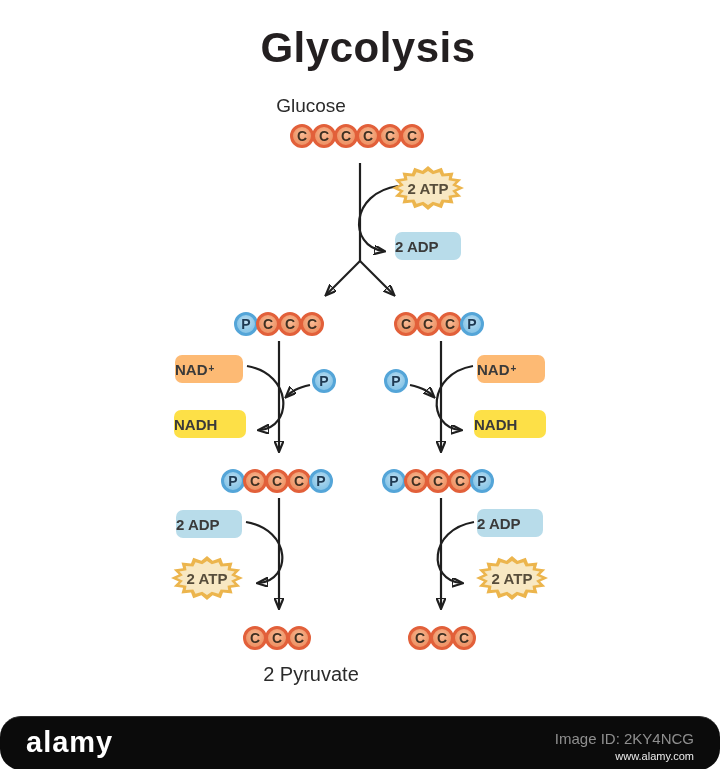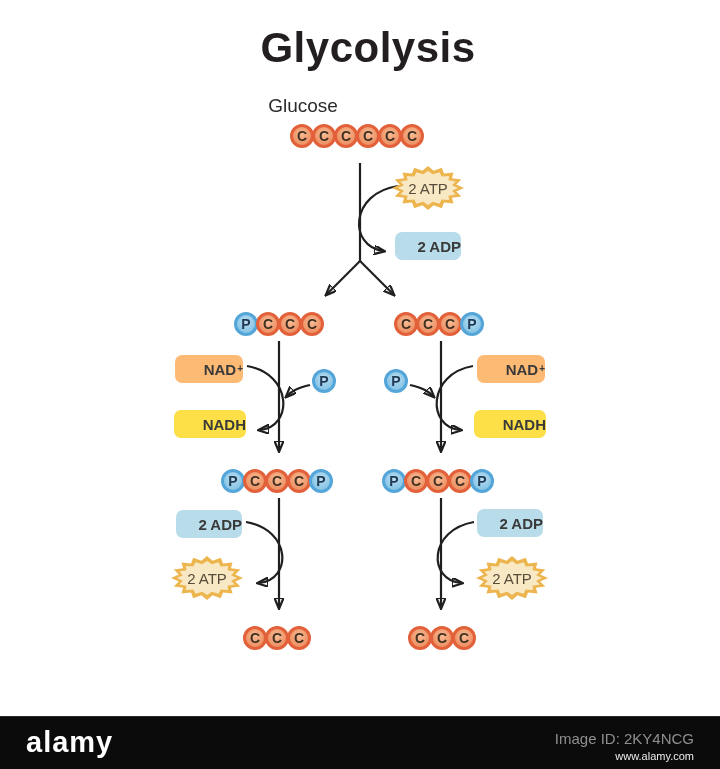--- a/index.html
+++ b/index.html
@@ -1,50 +1,50 @@
 <!DOCTYPE html>
 <html><head>
 <meta charset="utf-8">
 <style>
   html,body{margin:0;padding:0;background:#ffffff;}
   #canvas{position:relative;width:720px;height:769px;background:#ffffff;overflow:hidden;
           font-family:"Liberation Sans",sans-serif;}
   .abs{position:absolute;}
   #title{left:8px;top:24px;width:720px;text-align:center;font-size:42px;font-weight:700;
          color:#231f20;letter-spacing:.5px;}
-  .subhead{left:0;width:606px;text-align:center;font-size:19px;color:#2b2b2b;}
+  .subhead{left:8px;width:606px;text-align:center;font-size:19px;color:#2b2b2b;}
   
   .chain{display:flex;z-index:3;}
   .circle{width:24px;height:24px;border-radius:50%;box-sizing:border-box;border:3px solid;
           display:flex;align-items:center;justify-content:center;
           font-size:14px;font-weight:700;line-height:1;}
   .chain .circle + .circle{margin-left:-2px;}
   .orange{background:radial-gradient(circle at 50% 38%,#f9bd97 0%,#f09a6e 55%,#ee8a5c 100%);
           border-color:#e2603a;color:#3f3022;}
   .blue{background:radial-gradient(circle at 50% 38%,#c0e0f3 0%,#92cae9 55%,#7fc0e4 100%);
         border-color:#54a5d8;color:#1f3a52;}
   
-  .pill{border-radius:7px;display:flex;align-items:center;justify-content:flex-end;
+  .pill{border-radius:7px;display:flex;align-items:center;justify-content:flex-start;
         font-size:15px;font-weight:700;color:#3a3a3a;z-index:3;}
   .pill sup{font-size:10px;line-height:0;margin-left:1px;}
   .green{background:#fdba74;}
   .peach{background:#fde047;}
   .lblue{background:#b8dcea;}
   
   .burst{z-index:3;}
   .burst svg{position:absolute;left:0;top:0;width:100%;height:100%;}
   .burst .blabel{position:absolute;left:0;top:0;width:100%;height:100%;display:flex;
-                 align-items:center;justify-content:center;font-size:15px;font-weight:400;
+                 align-items:center;justify-content:center;font-size:15px;font-weight:700;
                  color:#574d3b;}
   
   #arrows{left:0;top:0;width:720px;height:769px;z-index:2;}
   #arrows path{stroke:#1f1f1f;stroke-width:2.2;fill:none;}
   
   #footer{left:0;top:716px;width:720px;height:53px;background:#0b0b0b;z-index:5;
-          border-top:1px solid #2c2c2c;}
+          border-top:1px solid #2c2c2c;border-radius:21px;}
   #brand{position:absolute;left:26px;top:9px;color:#ffffff;font-size:29px;font-weight:700;
          letter-spacing:1px;}
   #footRight{position:absolute;right:26px;top:12px;text-align:right;line-height:1.35;}
   #imageId{color:#8f8f8f;font-size:15px;}
   #website{color:#ececec;font-size:11px;font-weight:400;}
 </style>
 </head>
 <body>
 
 <div id="canvas">
@@ -165,20 +165,21 @@
   <div class="abs chain" style="left:243px;top:626px;">
       <span class="circle orange">C</span>
       <span class="circle orange">C</span>
       <span class="circle orange">C</span>
     </div>
   <div class="abs chain" style="left:408px;top:626px;">
       <span class="circle orange">C</span>
       <span class="circle orange">C</span>
       <span class="circle orange">C</span>
     </div>
+  <div class="abs subhead" style="top:663px;font-size:20px;">2 Pyruvate</div>
 
   <div id="footer" class="abs">
     <div id="brand">alamy</div>
     <div id="footRight">
       <div id="imageId">Image ID: 2KY4NCG</div>
       <div id="website">www.alamy.com</div>
     </div>
   </div>
 
 </div>

